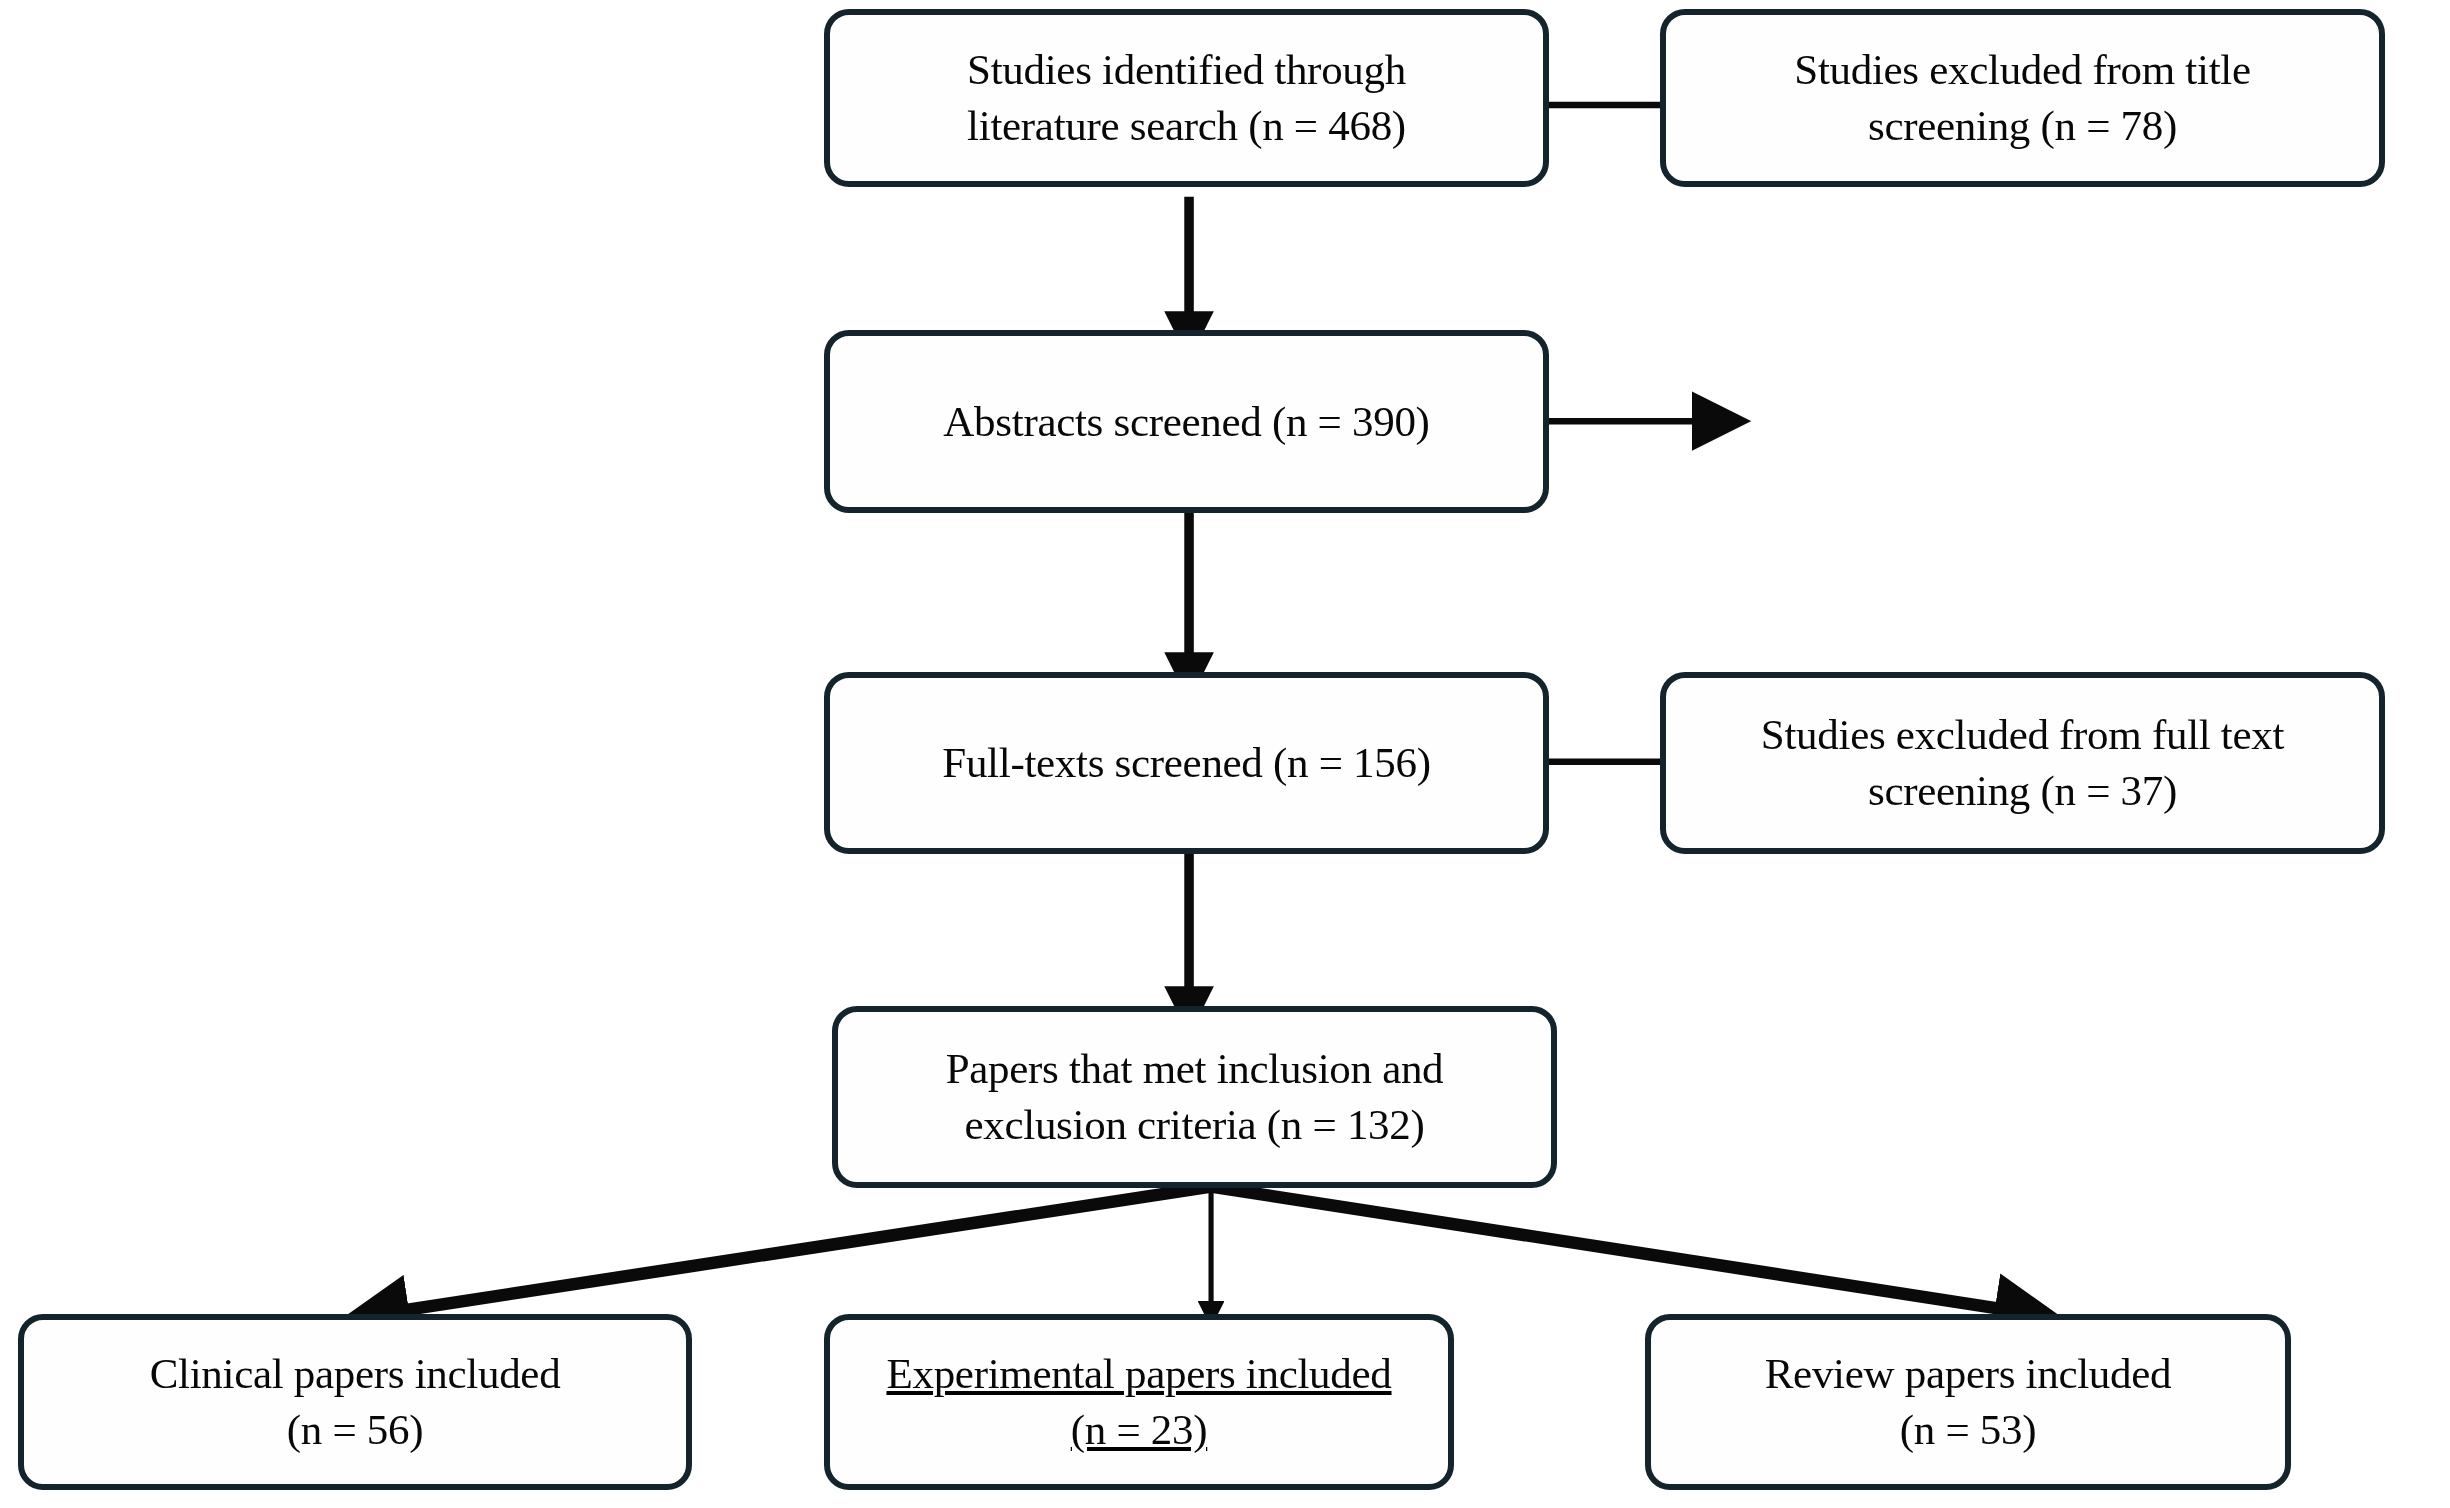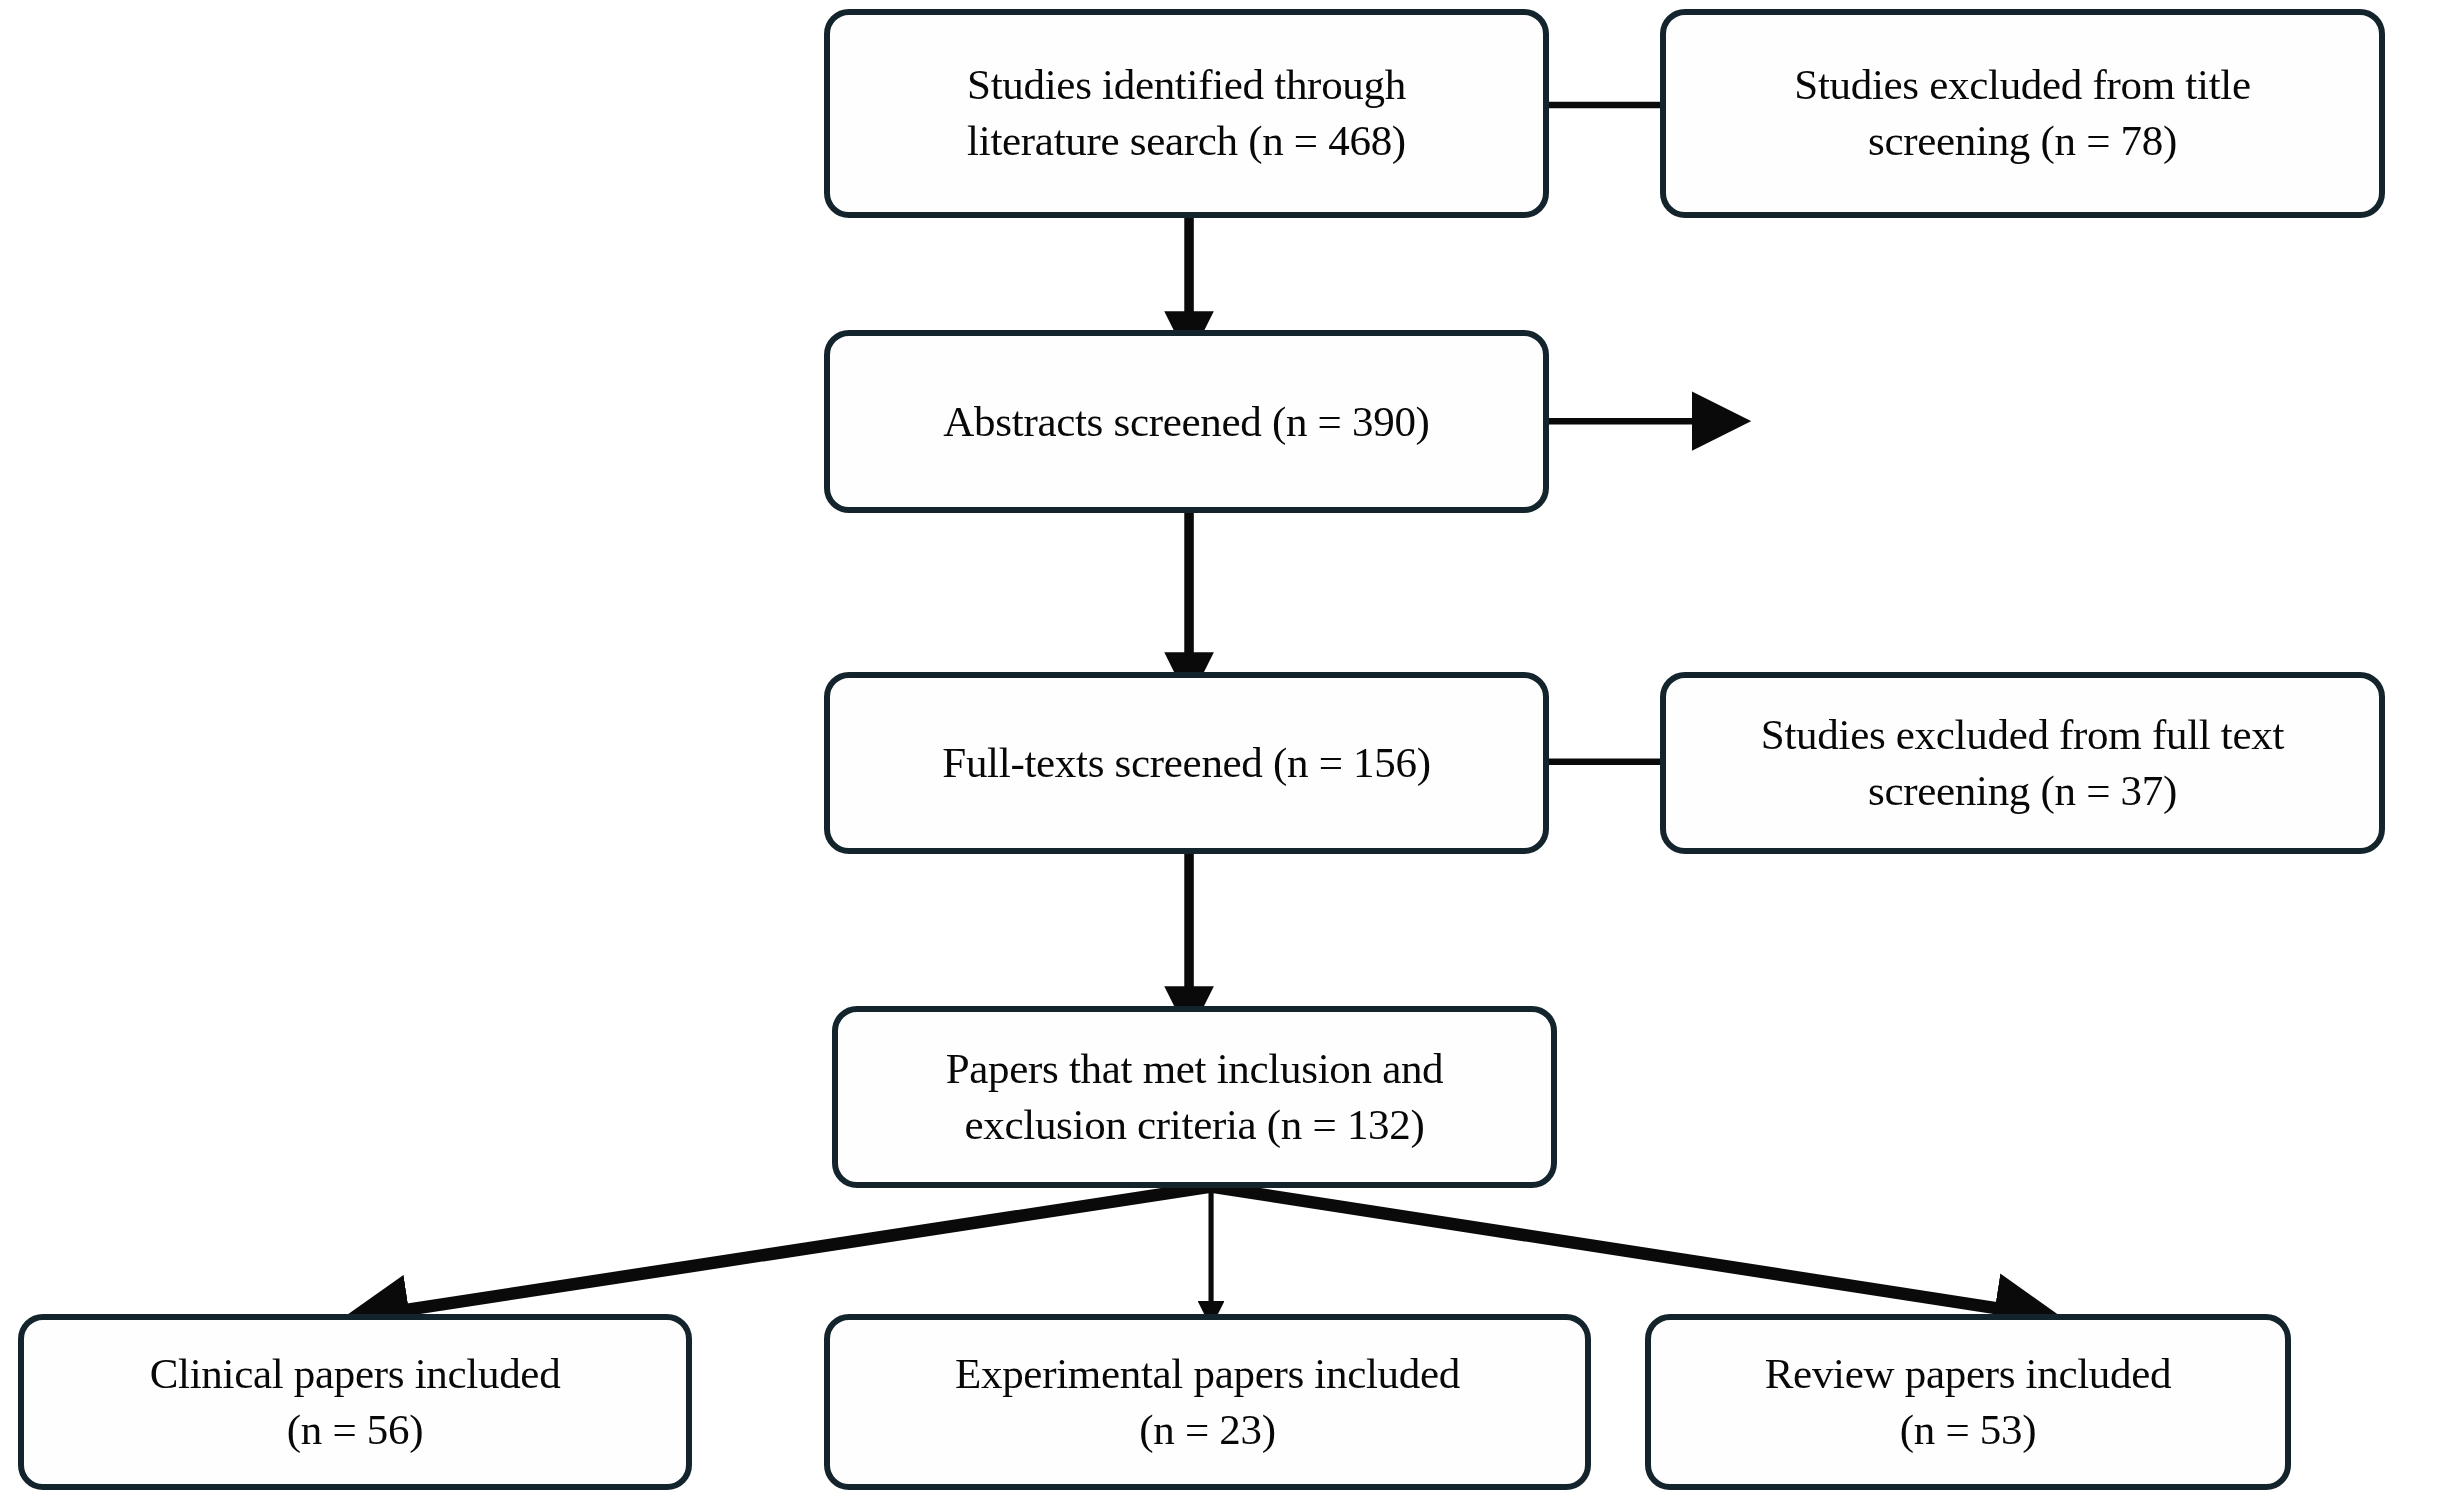--- a/index.html
+++ b/index.html
@@ -47,28 +47,28 @@
     line-height: 1.30;
     letter-spacing: -0.3px;
     padding: 0 22px;
     white-space: pre-line;
     font-weight: 400;
   }
   
   .col-main   { left: 824px; width: 725px; }
   .col-side   { left: 1660px; width: 725px; font-family: Liberation Serif, serif; }
 
-  .row1 { top: 8.8px;   height: 209px; }
+  .row1 { top: 8.8px;   height: 178px; }
   .row2 { top: 330px;  height: 183px; }
   .row3 { top: 672px;  height: 182px; }
   .row4 { top: 1006px; height: 182px; margin-left: 8px; }
   .row5 { top: 1314px; height: 176px; }
 
   .out-left   { left: 18px;   width: 674px; }
-  .out-center { left: 824px; width: 767px; }
+  .out-center { left: 824px; width: 630px; text-decoration: underline; }
   .out-right  { left: 1637px; width: 646px; margin-left: 8px; }
 </style>
 </head>
 <body>
 
 <div id="stage">
 
   <svg id="connectors" viewBox="0 0 3338 2055" width="2450" height="1508">
     <defs>
       <marker id="ah-right" markerWidth="9" markerHeight="9" refX="1.2" refY="4.5" orient="auto" markerUnits="strokeWidth">

